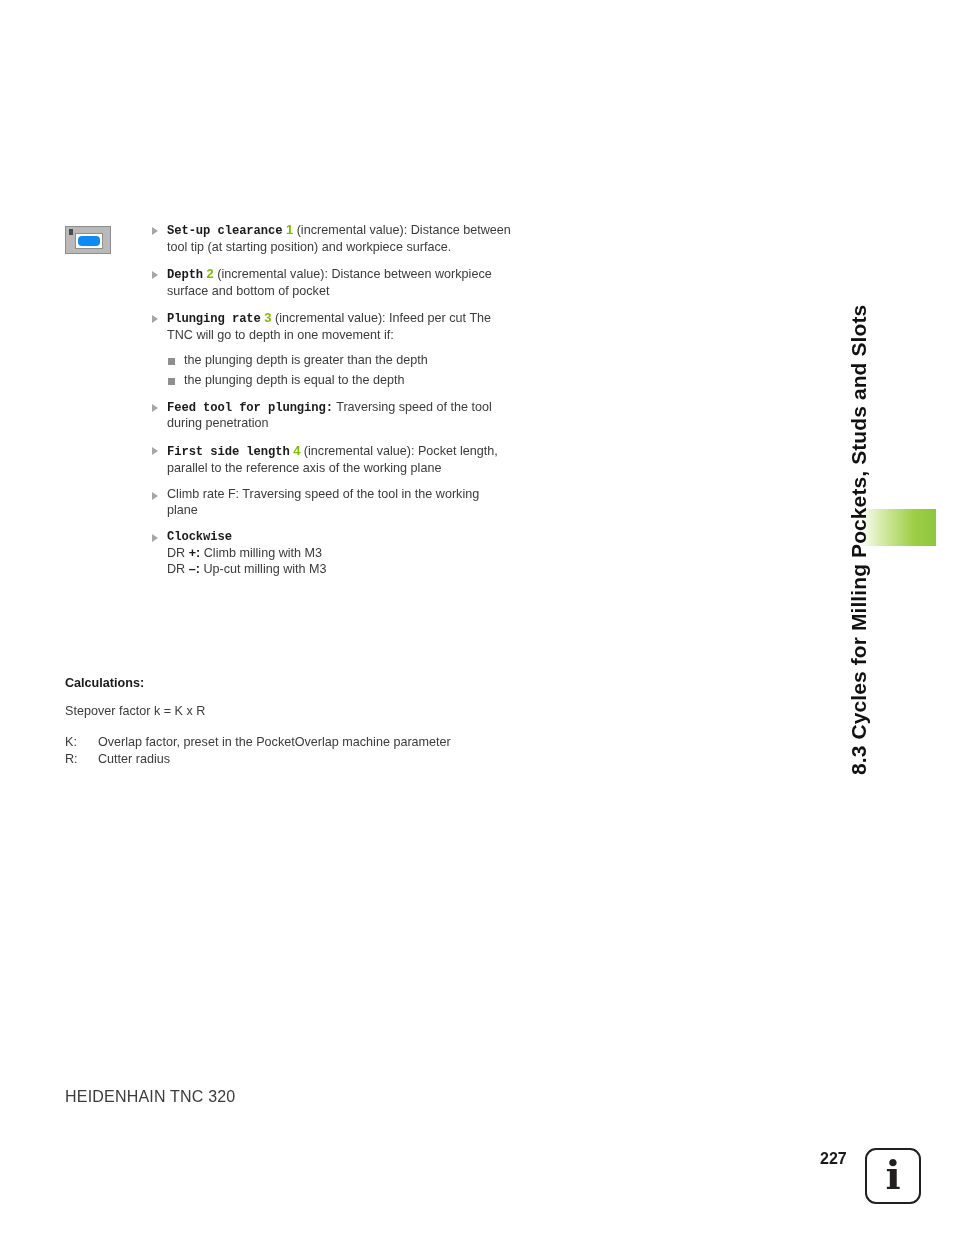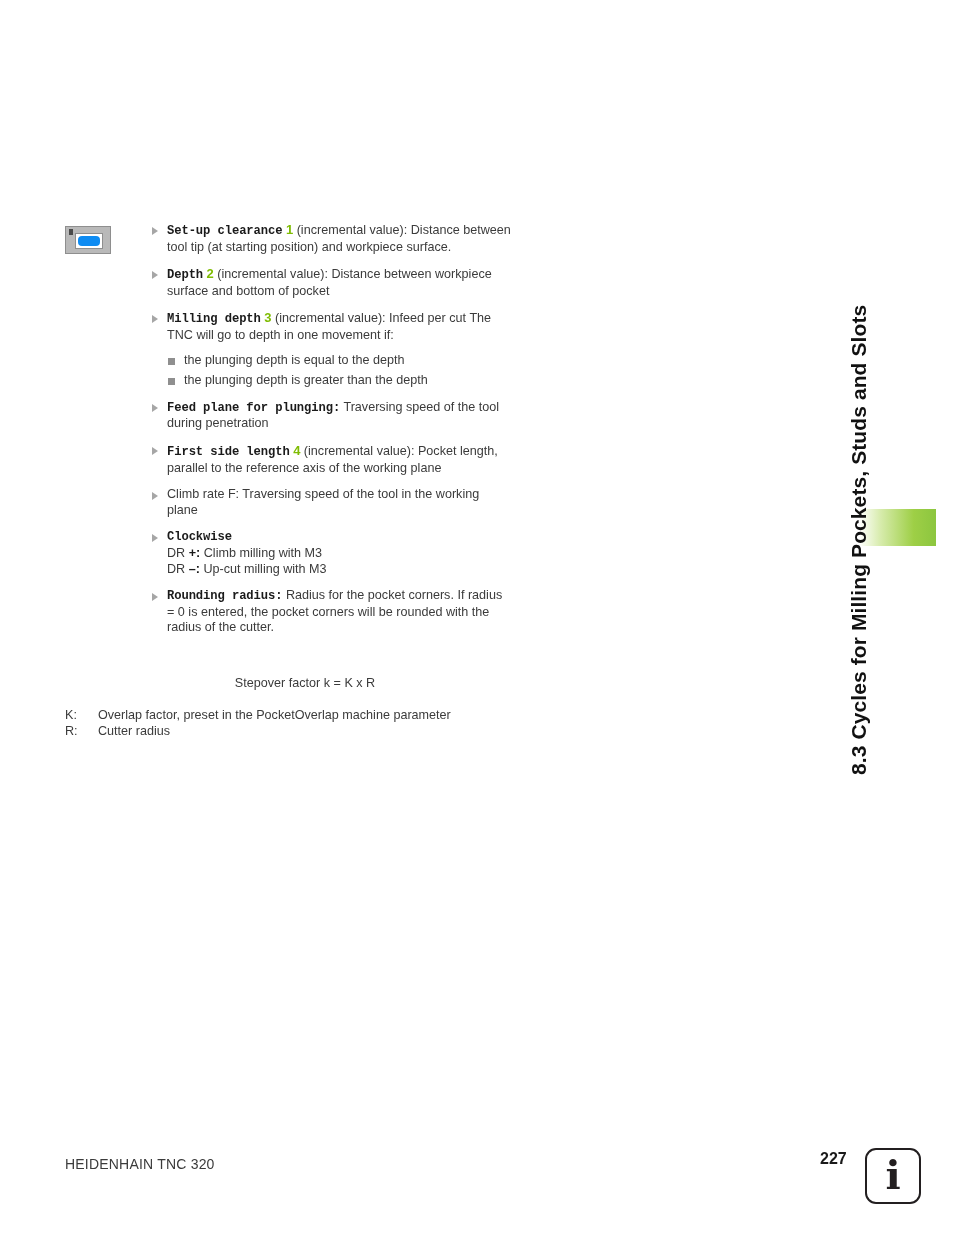--- a/index.html
+++ b/index.html
@@ -143,21 +143,21 @@
     width: 480px;
     font-size: 12.6px;
     line-height: 15.6px;
     color: #3b3b3b;
   }
   .calc-heading {
     font-weight: bold;
     color: #1a1a1a;
     font-size: 12.6px;
   }
-  .calc-formula { margin-top: 0px; text-align: center; }
+  .calc-formula { margin-top: 12px; }
   .calc-defs {
     margin-top: 16px;
   }
   .calc-row {
     display: flex;
     margin-bottom: 1px;
   }
   .calc-key {
     width: 33px;
     flex: 0 0 33px;
@@ -201,22 +201,22 @@
     font-weight: bold;
     color: #111111;
     letter-spacing: 0.1px;
     line-height: 50px;
   }
 
   
   .footer-left {
     position: absolute;
     left: 65px;
-    top: 1156px;
-    font-size: 14px;
+    top: 1088px;
+    font-size: 16px;
     color: #3b3b3b;
     letter-spacing: 0.2px;
   }
   .footer-page {
     position: absolute;
     left: 820px;
     top: 1150px;
     font-size: 16px;
     font-weight: bold;
     color: #1a1a1a;
@@ -267,55 +267,53 @@
       <span class="term">Set-up clearance</span>
       <span class="callout">1</span><span> (incremental value): Distance between tool tip (at starting position) and workpiece surface.</span>
     </div>
 
     <div class="bullet-item">
       <span class="term">Depth</span>
       <span class="callout">2</span><span> (incremental value): Distance between workpiece surface and bottom of pocket</span>
     </div>
 
     <div class="bullet-item">
-      <span class="term">Milling depth</span>
+      <span class="term">Plunging rate</span>
       <span class="callout">3</span><span> (incremental value): Infeed per cut The TNC will go to depth in one movement if:</span>
       <div class="sub-list">
+        <div class="sub-item">the plunging depth is greater than the depth</div>
         <div class="sub-item">the plunging depth is equal to the depth</div>
-        <div class="sub-item">the plunging depth is greater than the depth</div>
       </div>
     </div>
 
     <div class="bullet-item">
-      <span class="term">Feed plane for plunging:</span><span> Traversing speed of the tool during penetration</span>
+      <span class="term">Feed tool for plunging:</span><span> Traversing speed of the tool during penetration</span>
     </div>
 
     <div class="bullet-item">
       <span class="term">First side length</span>
       <span class="callout">4</span><span> (incremental value): Pocket length, parallel to the reference axis of the working plane</span>
     </div>
 
 
     <div class="bullet-item">
       <span>Climb rate F: Traversing speed of the tool in the working plane</span>
     </div>
 
     <div class="bullet-item">
       <span class="term">Clockwise</span><br>
       <span><span>DR </span><span class="plain-bold">+:</span><span> Climb milling with M3</span></span><br>
       <span><span>DR </span><span class="plain-bold">–:</span><span> Up-cut milling with M3</span></span>
     </div>
 
-    <div class="bullet-item">
-      <span class="term">Rounding radius:</span><span> Radius for the pocket corners. If radius = 0 is entered, the pocket corners will be rounded with the radius of the cutter.</span>
-    </div>
 
   </div>
 
   <div class="calc">
+    <div class="calc-heading">Calculations:</div>
     <div class="calc-formula">Stepover factor k = K x R</div>
     <div class="calc-defs">
       <div class="calc-row">
         <div class="calc-key">K:</div>
         <div>Overlap factor, preset in the PocketOverlap machine parameter</div>
       </div>
       <div class="calc-row">
         <div class="calc-key">R:</div>
         <div>Cutter radius</div>
       </div>

